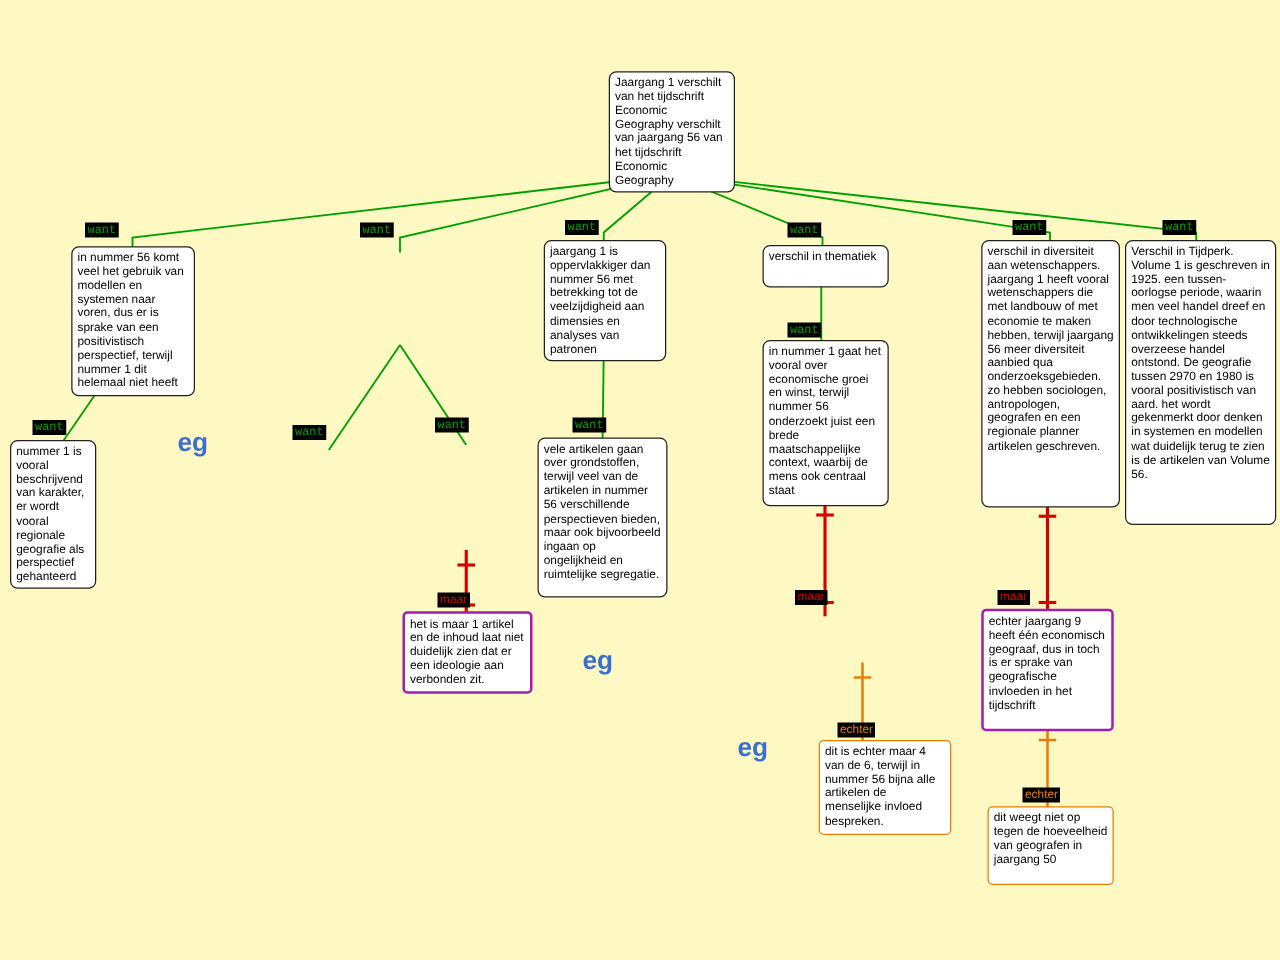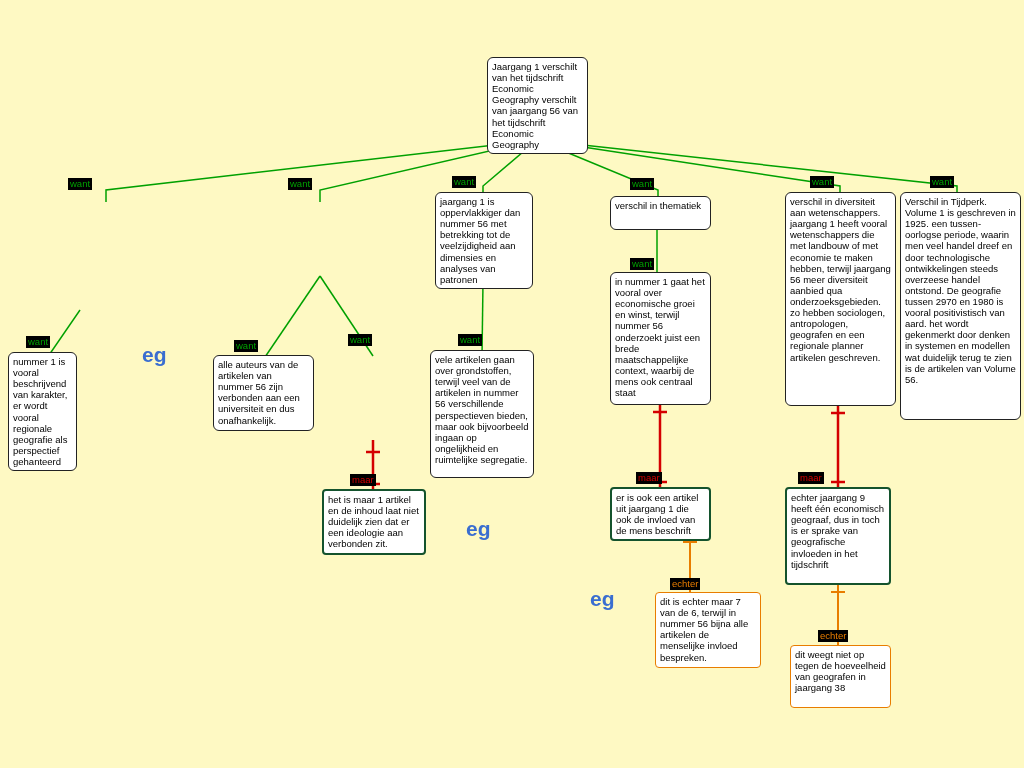--- a/index.html
+++ b/index.html
@@ -7,27 +7,27 @@
     position:relative;width:1024px;height:768px;background:#fef9c3;
     overflow:hidden;font-family:"Liberation Sans",sans-serif;
   }
   .edges{position:absolute;left:0;top:0;z-index:1;}
   .node{
     position:absolute;z-index:2;box-sizing:border-box;
     background:#fff;color:#000;border:1px solid #222;border-radius:6px;
     padding:3px 4px;font-size:9.5px;line-height:1.17;text-align:left;
     word-wrap:break-word;
   }
-  .node.red{border:2px solid #14532d;border-radius:4px;}
+  .node.red{border:2px solid #a21caf;border-radius:4px;}
   .node.orange{border:1.5px solid #e87d00;border-radius:4px;}
   .edge-label{
     position:absolute;z-index:3;font-size:9.5px;line-height:1;
     background:#000;padding:1px 2px;
   }
-  .edge-label.want{color:#00a000;}
+  .edge-label.want{color:#00a000;font-family:Liberation Mono, monospace;}
   .edge-label.maar{color:#d40000;}
   .edge-label.echter{color:#e87d00;}
   .eg{
     position:absolute;z-index:3;color:#3a6ed0;font-weight:bold;
     font-size:21px;line-height:1;
   }
 </style>
 </head>
 <body>
 
@@ -63,36 +63,35 @@
       <line x1="683" y1="542" x2="697" y2="542"></line>
       <line x1="683" y1="587" x2="697" y2="587"></line>
       <line x1="838" y1="580" x2="838" y2="651"></line>
       <line x1="831" y1="592" x2="845" y2="592"></line>
       <line x1="831" y1="640" x2="845" y2="640"></line>
     </g>
   </svg>
 
   <div class="node" style="left:487px;top:57px;width:101px;min-height:90px">Jaargang 1 verschilt van het tijdschrift Economic Geography verschilt van jaargang 56 van het tijdschrift Economic Geography</div>
 
+  <div class="node" style="left:57px;top:197px;width:99px;min-height:120px">in nummer 56 komt veel het gebruik van modellen en systemen naar voren, dus er is sprake van een positivistisch perspectief, terwijl nummer 1 dit helemaal niet heeft</div>
   <div class="node" style="left:8px;top:352px;width:69px;min-height:82px">nummer 1 is vooral beschrijvend van karakter, er wordt vooral regionale geografie als perspectief gehanteerd</div>
 
-  <div class="node" style="left:213px;top:355px;width:101px;min-height:76px">alle auteurs van de artikelen van nummer 56 zijn verbonden aan een universiteit en dus onafhankelijk.</div>
   <div class="node red" style="left:322px;top:489px;width:104px;min-height:62px">het is maar 1 artikel en de inhoud laat niet duidelijk zien dat er een ideologie aan verbonden zit.</div>
 
   <div class="node" style="left:435px;top:192px;width:98px;min-height:95px">jaargang 1 is oppervlakkiger dan nummer 56 met betrekking tot de veelzijdigheid aan dimensies en analyses van patronen</div>
   <div class="node" style="left:430px;top:350px;width:104px;min-height:128px">vele artikelen gaan over grondstoffen, terwijl veel van de artikelen in nummer 56 verschillende perspectieven bieden, maar ook bijvoorbeeld ingaan op ongelijkheid en ruimtelijke segregatie.</div>
 
   <div class="node" style="left:610px;top:196px;width:101px;min-height:34px">verschil in thematiek</div>
   <div class="node" style="left:610px;top:272px;width:101px;min-height:133px">in nummer 1 gaat het vooral over economische groei en winst, terwijl nummer 56 onderzoekt juist een brede maatschappelijke context, waarbij de mens ook centraal staat</div>
-  <div class="node red" style="left:610px;top:487px;width:101px;min-height:48px">er is ook een artikel uit jaargang 1 die ook de invloed van de mens beschrift</div>
-  <div class="node orange" style="left:655px;top:592px;width:106px;min-height:76px">dit is echter maar 7 van de 6, terwijl in nummer 56 bijna alle artikelen de menselijke invloed bespreken.</div>
+  <div class="node orange" style="left:655px;top:592px;width:106px;min-height:76px">dit is echter maar 4 van de 6, terwijl in nummer 56 bijna alle artikelen de menselijke invloed bespreken.</div>
 
   <div class="node" style="left:785px;top:192px;width:111px;min-height:214px">verschil in diversiteit aan wetenschappers. jaargang 1 heeft vooral wetenschappers die met landbouw of met economie te maken hebben, terwijl jaargang 56 meer diversiteit aanbied qua onderzoeksgebieden. zo hebben sociologen, antropologen, geografen en een regionale planner artikelen geschreven.</div>
   <div class="node red" style="left:785px;top:487px;width:106px;min-height:98px">echter jaargang 9 heeft één economisch geograaf, dus in toch is er sprake van geografische invloeden in het tijdschrift</div>
-  <div class="node orange" style="left:790px;top:645px;width:101px;min-height:63px">dit weegt niet op tegen de hoeveelheid van geografen in jaargang 38</div>
+  <div class="node orange" style="left:790px;top:645px;width:101px;min-height:63px">dit weegt niet op tegen de hoeveelheid van geografen in jaargang 50</div>
 
   <div class="node" style="left:900px;top:192px;width:121px;min-height:228px">Verschil in Tijdperk. Volume 1 is geschreven in 1925. een tussen-oorlogse periode, waarin men veel handel dreef en door technologische ontwikkelingen steeds overzeese handel ontstond. De geografie tussen 2970 en 1980 is vooral positivistisch van aard. het wordt gekenmerkt door denken in systemen en modellen wat duidelijk terug te zien is de artikelen van Volume 56.</div>
 
   <span class="edge-label want" style="left:68px;top:178px">want</span>
   <span class="edge-label want" style="left:288px;top:178px">want</span>
   <span class="edge-label want" style="left:452px;top:176px">want</span>
   <span class="edge-label want" style="left:630px;top:178px">want</span>
   <span class="edge-label want" style="left:810px;top:176px">want</span>
   <span class="edge-label want" style="left:930px;top:176px">want</span>
 

